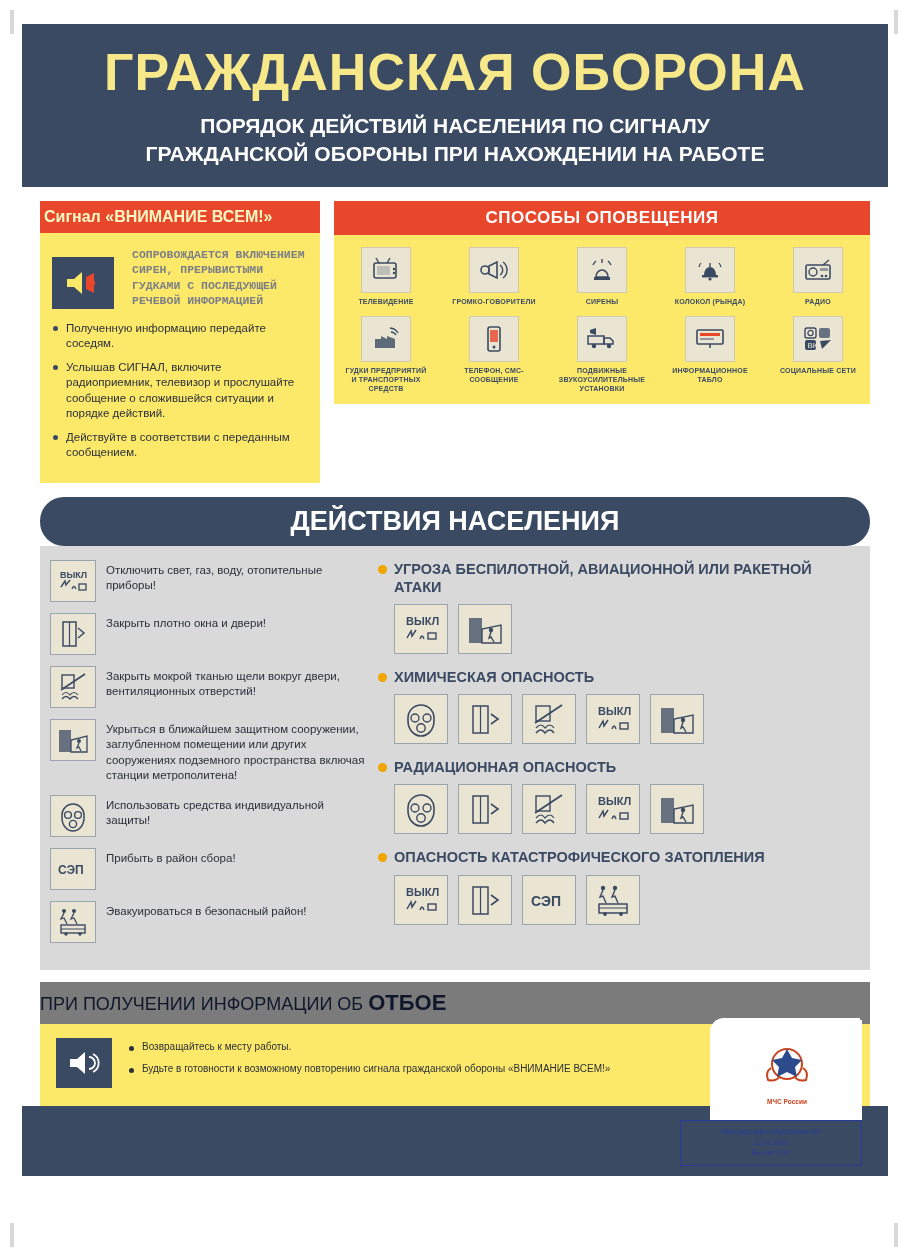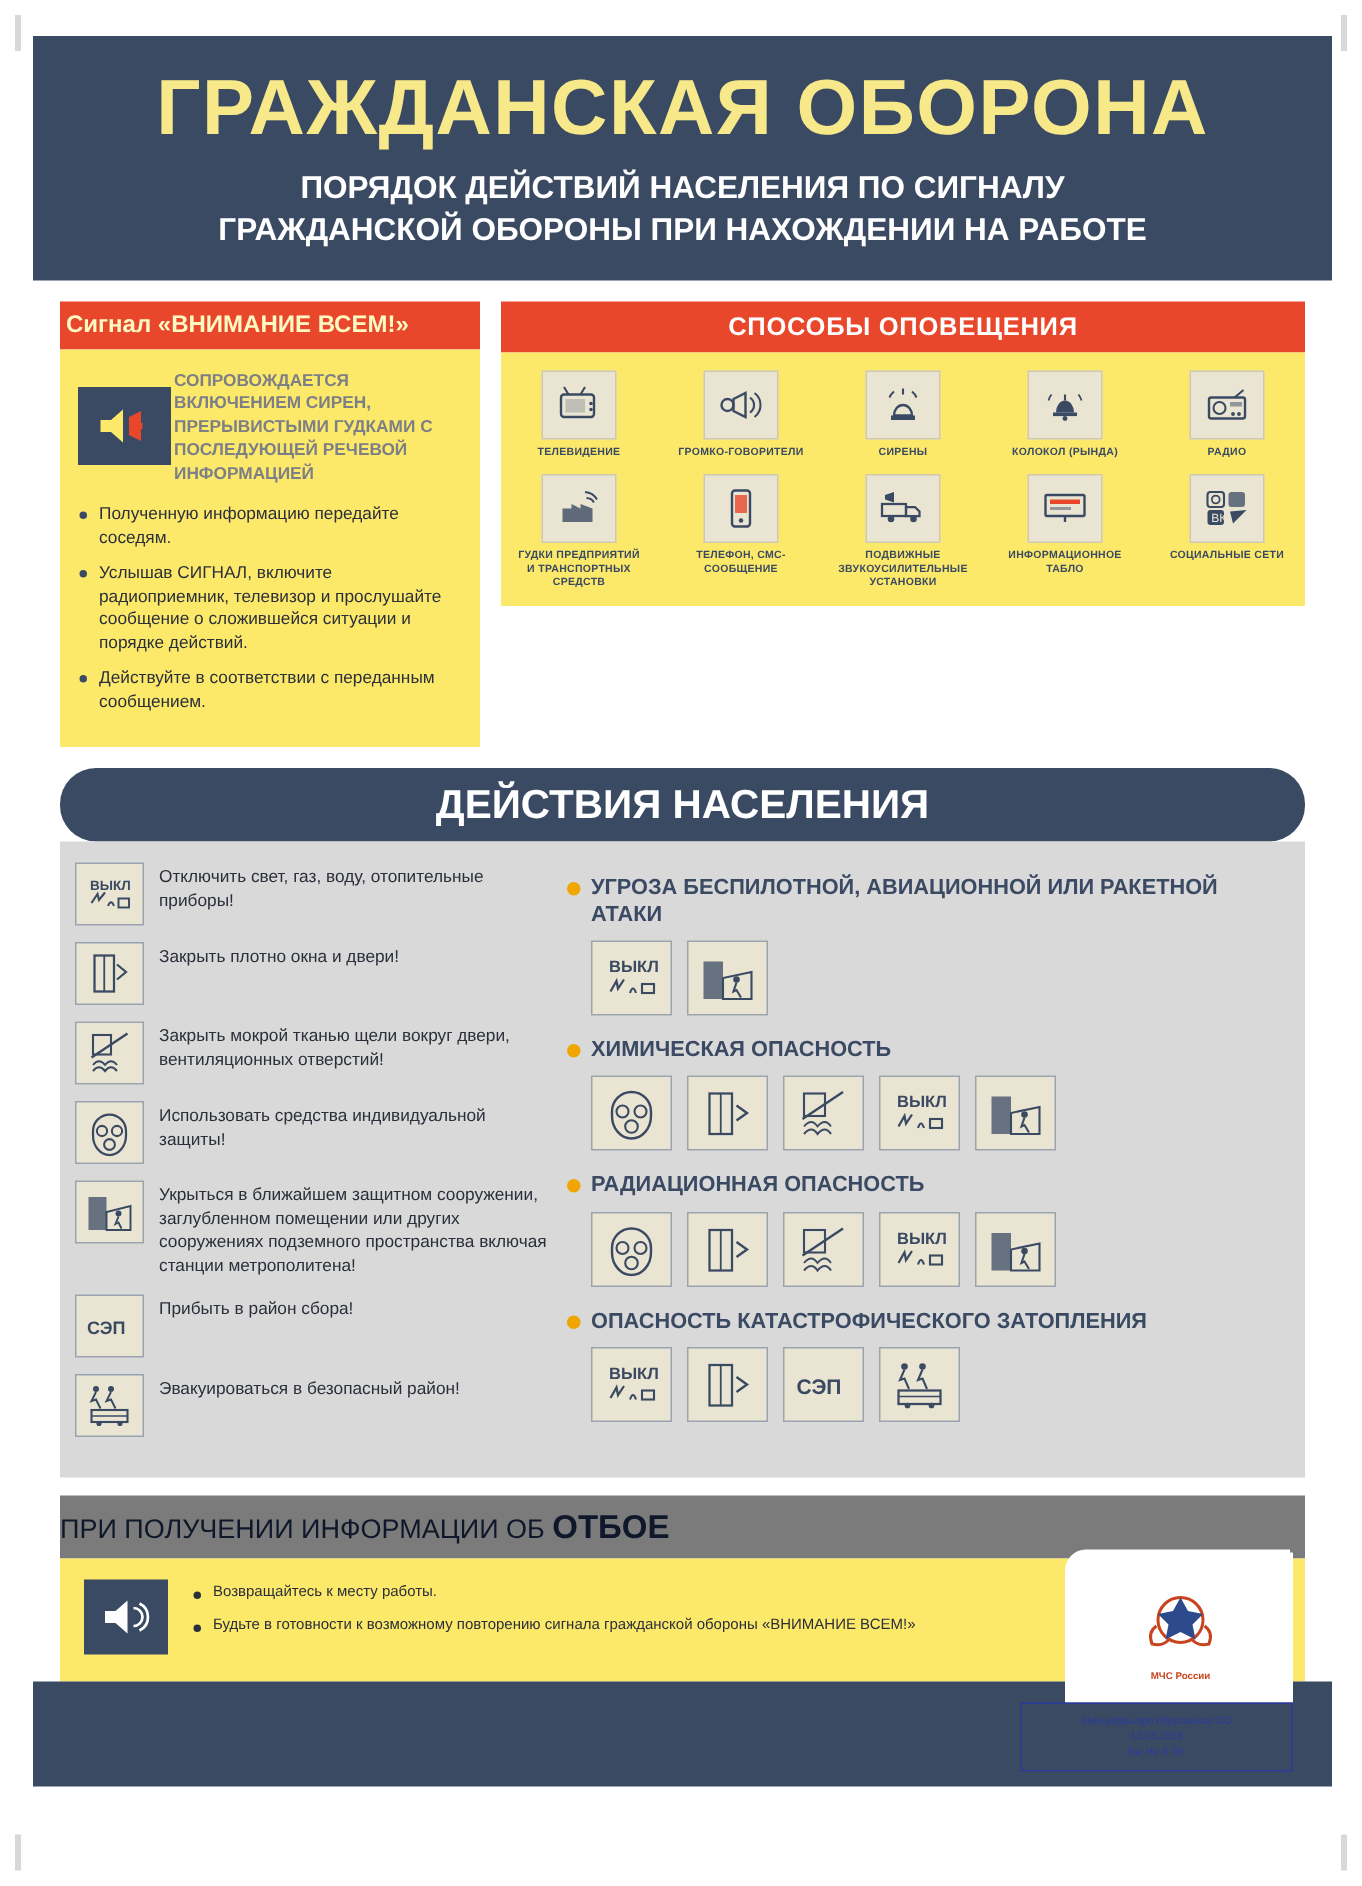--- a/index.html
+++ b/index.html
@@ -40,21 +40,21 @@
     align-items:flex-start;
   }
   .signal{width:322px;}
   .signal .cap{
     background:#e8472b;color:#fef9c3;font-weight:bold;font-size:16px;
     text-align:left;padding:7px 4px;
   }
   .signal .body{
     background:#fce96a;padding:12px 12px 14px 12px;
   }
-  .signal-top{display:flex;gap:2px;align-items:center;}
+  .signal-top{display:flex;gap:18px;align-items:flex-end;font-family:Liberation Mono, monospace;}
   .spk{
     width:62px;height:52px;background:#3b4a63;flex:0 0 auto;
     display:flex;align-items:center;justify-content:center;
   }
   .spk svg{display:block;}
   .signal-top .txt{
     font-size:11.5px;font-weight:bold;color:#7d7f86;line-height:1.35;
     text-transform:uppercase;padding-top:2px;
   }
   .bullets{margin:12px 0 0 0;padding:0;list-style:none;}
@@ -81,21 +81,20 @@
   }
   .mlabel{font-size:7px;font-weight:bold;color:#3b4a63;line-height:1.25;letter-spacing:.2px;}
   
   .actions-cap{
     margin:14px 18px 0 18px;background:#3b4a63;color:#fff;
     text-align:center;font-size:27px;font-weight:bold;padding:9px 0;border-radius:24px;
   }
   .actions{
     margin:0 18px;background:#d9d9d9;display:flex;gap:6px;
     padding:14px 10px 16px 10px;
-    align-items:center;
   }
   .col-left{width:318px;}
   .arow{display:flex;gap:10px;align-items:flex-start;margin-bottom:11px;}
   .ico{
     width:44px;height:40px;flex:0 0 auto;background:#e9e5d2;
     border:1px solid #9aa3b0;display:flex;align-items:center;justify-content:center;
   }
   .atxt{font-size:11.5px;line-height:1.35;color:#2b2f3a;padding-top:3px;}
   .col-right{flex:1;padding-left:4px;}
   .hazard{margin-bottom:6px;}
@@ -352,40 +351,40 @@
               <line x1="5" y1="19" x2="29" y2="3" stroke="#3b4a63" stroke-width="1.6"></line>
               <path d="M6 28 q4 -5 8 0 q4 -5 8 0" stroke="#3b4a63" stroke-width="1.4" fill="none"></path>
               <path d="M6 24 q4 -5 8 0 q4 -5 8 0" stroke="#3b4a63" stroke-width="1.2" fill="none"></path>
             </svg>
         </div>
         <div class="atxt">Закрыть мокрой тканью щели вокруг двери, вентиляционных отверстий!</div>
       </div>
 
       <div class="arow">
         <div class="ico">
+          <svg width="36" height="32" viewBox="0 0 36 32">
+              <rect x="4" y="6" width="12" height="22" fill="#3b4a63" opacity=".75"></rect>
+              <path d="M16 16 l0 12 l16 0 l0 -16 z" fill="none" stroke="#3b4a63" stroke-width="1.3"></path>
+              <circle cx="24" cy="17" r="2" fill="#3b4a63"></circle>
+              <path d="M24 19 l-2 5 l2 -1 l2 4" stroke="#3b4a63" stroke-width="1.3" fill="none"></path>
+            </svg>
+        </div>
+        <div class="atxt">Укрыться в ближайшем защитном сооружении, заглубленном помещении или других сооружениях подземного пространства включая станции метрополитена!</div>
+      </div>
+
+      <div class="arow">
+        <div class="ico">
           <svg width="34" height="32" viewBox="0 0 34 32">
               <path d="M17 4 a11 11 0 0 1 11 11 v3 a11 13 0 0 1 -11 13 a11 13 0 0 1 -11 -13 v-3 a11 11 0 0 1 11 -11z" fill="none" stroke="#3b4a63" stroke-width="1.5"></path>
               <circle cx="12" cy="15" r="3.4" fill="none" stroke="#3b4a63" stroke-width="1.4"></circle>
               <circle cx="22" cy="15" r="3.4" fill="none" stroke="#3b4a63" stroke-width="1.4"></circle>
               <circle cx="17" cy="24" r="3.6" fill="none" stroke="#3b4a63" stroke-width="1.4"></circle>
             </svg>
         </div>
         <div class="atxt">Использовать средства индивидуальной защиты!</div>
-      </div>
-
-      <div class="arow">
-        <div class="ico">
-          <svg width="36" height="32" viewBox="0 0 36 32">
-              <rect x="4" y="6" width="12" height="22" fill="#3b4a63" opacity=".75"></rect>
-              <path d="M16 16 l0 12 l16 0 l0 -16 z" fill="none" stroke="#3b4a63" stroke-width="1.3"></path>
-              <circle cx="24" cy="17" r="2" fill="#3b4a63"></circle>
-              <path d="M24 19 l-2 5 l2 -1 l2 4" stroke="#3b4a63" stroke-width="1.3" fill="none"></path>
-            </svg>
-        </div>
-        <div class="atxt">Укрыться в ближайшем защитном сооружении, заглубленном помещении или других сооружениях подземного пространства включая станции метрополитена!</div>
       </div>
 
       <div class="arow">
         <div class="ico">
           <svg width="40" height="28" viewBox="0 0 40 28">
               <text x="5" y="19" font-size="12" font-weight="bold" fill="#3b4a63" font-family="Liberation Sans, sans-serif">СЭП</text>
             </svg>
         </div>
         <div class="atxt">Прибыть в район сбора!</div>
       </div>

